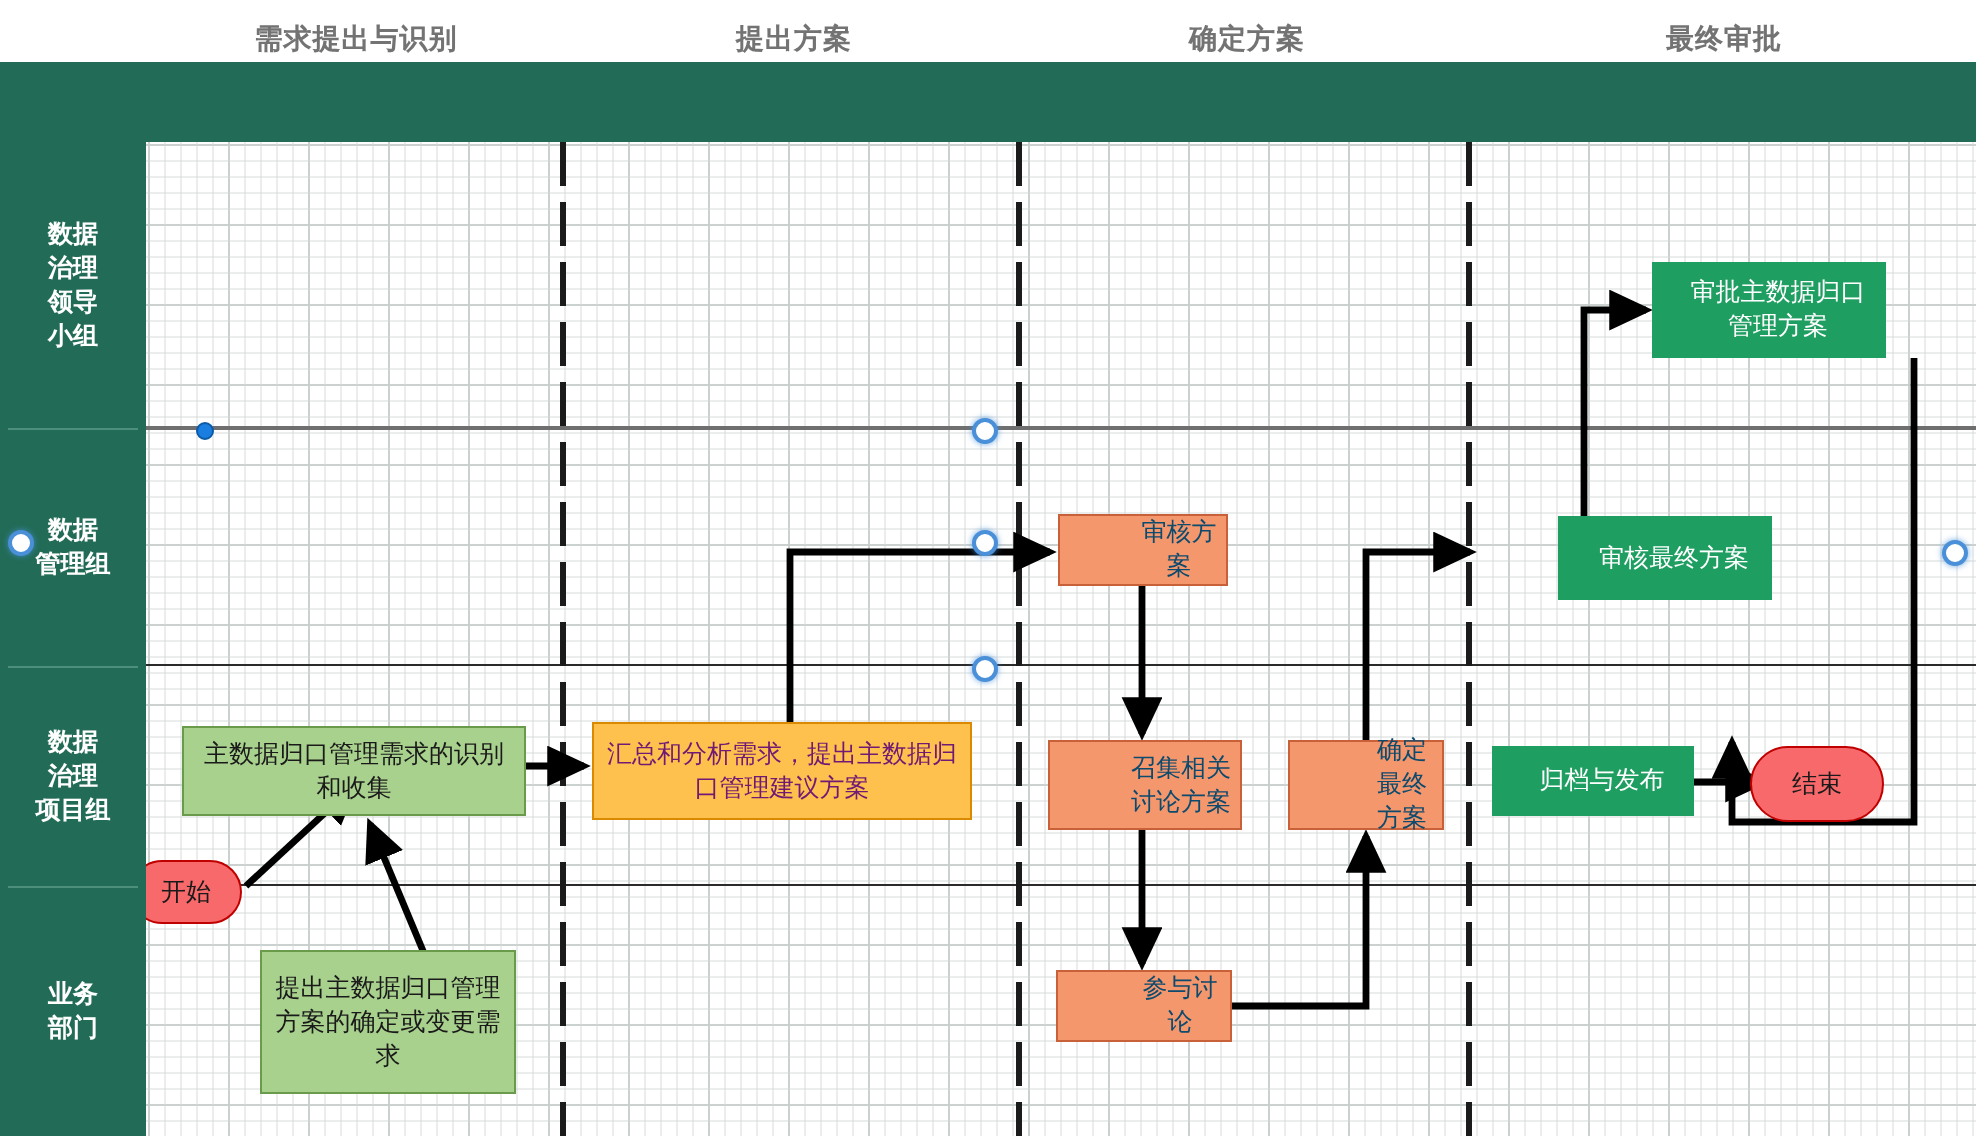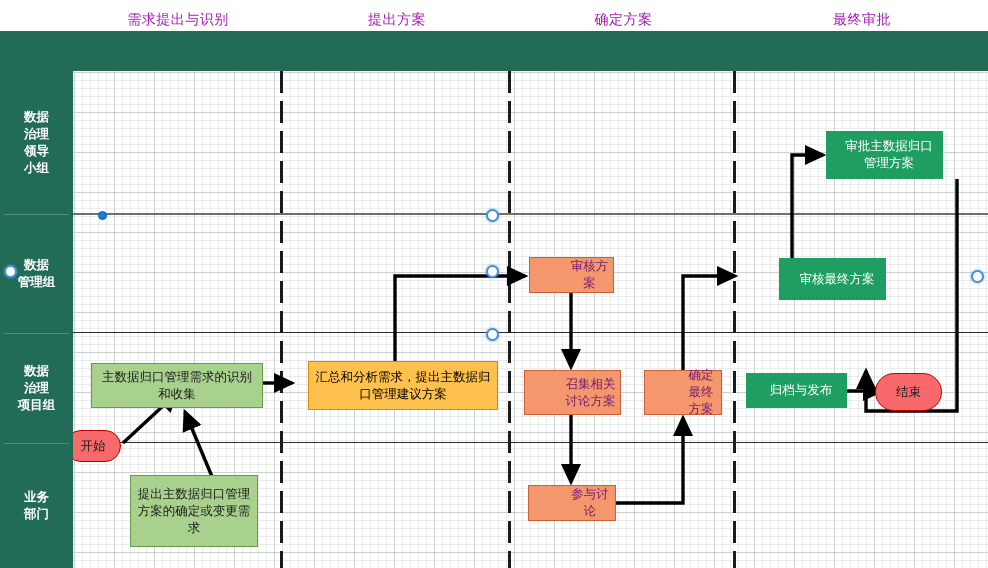--- a/index.html
+++ b/index.html
@@ -20,21 +20,21 @@
   }
 
   
   .phase-band{
     position:absolute;left:0;top:31px;width:988px;height:40px;
     background:#226b56;
   }
   .phase-label{
     position:absolute;top:0;height:40px;
     display:flex;align-items:center;justify-content:center;
-    color:#a21caf;font-size:14px;font-weight:normal;letter-spacing:.5px;
+    color:#737373;font-size:14px;font-weight:bold;letter-spacing:.5px;
   }
 
   
   .lane-col{
     position:absolute;left:0;top:71px;width:73px;height:497px;
     background:#226b56;
   }
   .lane-label{
     position:absolute;left:0;width:73px;
     display:flex;align-items:center;justify-content:center;
@@ -72,22 +72,22 @@
   }
 
   
   .node{
     position:absolute;box-sizing:border-box;
     display:flex;align-items:center;justify-content:center;text-align:center;
     font-size:12.5px;line-height:17px;
     padding:2px 4px;
   }
   .n-green{background:#a9d18e;border:1.5px solid #6a9b4a;color:#1a1a1a;}
-  .n-amber{background:#ffc14d;border:1.5px solid #d98a00;color:#000000;margin-left:12px;}
-  .n-salmon{background:#f4976c;border:1.5px solid #c8603a;color:#701a75;padding-left:40px;}
+  .n-amber{background:#ffc14d;border:1.5px solid #d98a00;color:#701a75;}
+  .n-salmon{background:#f4976c;border:1.5px solid #c8603a;color:#0c4a6e;padding-left:40px;}
   .n-dgreen{background:#1f9e62;border:1.5px solid #1f9e62;color:#ffffff;padding-left:13px;}
   .n-oval{
     background:#f8696b;border:1.5px solid #c00000;color:#1a1a1a;
     border-radius:999px;
   }
 
   
   .conn{position:absolute;left:0;top:0;width:915px;height:497px;pointer-events:none;}
 
   

